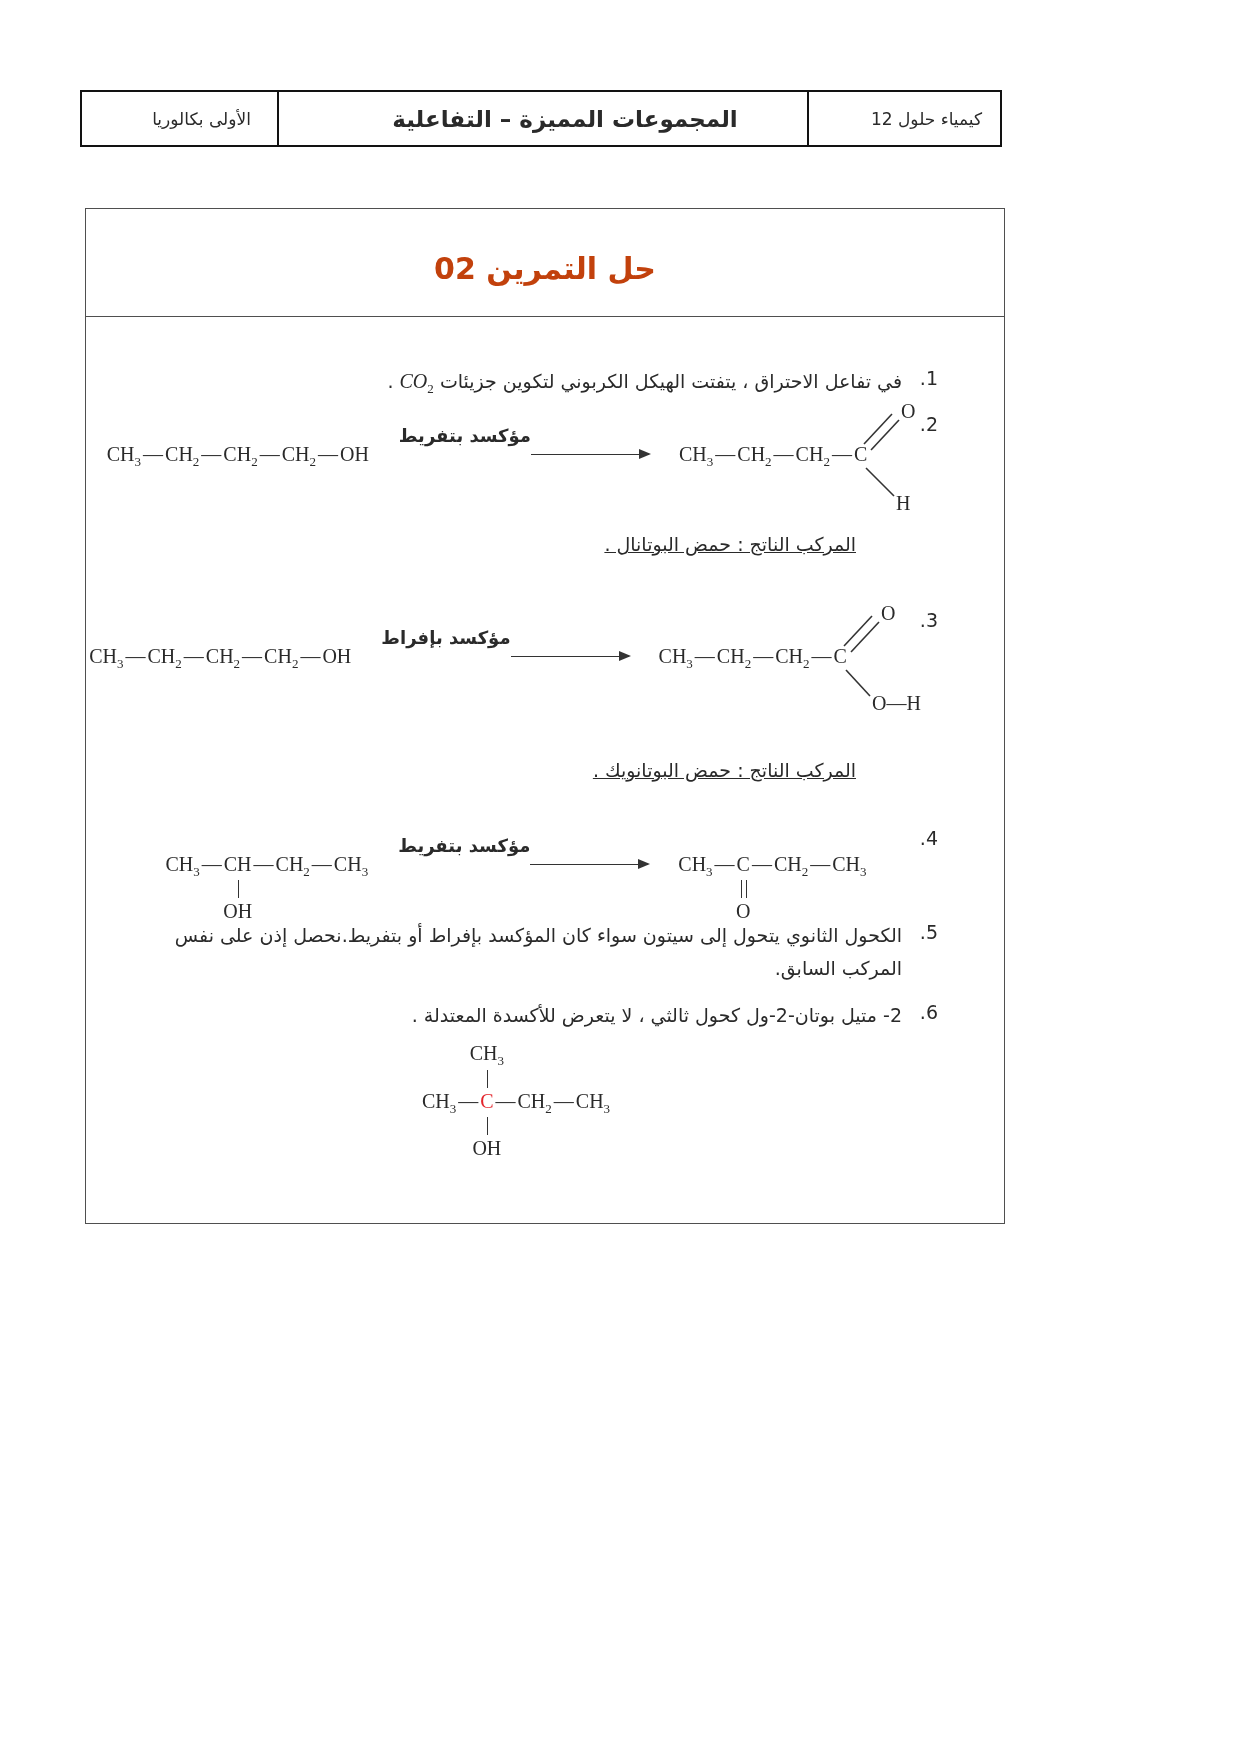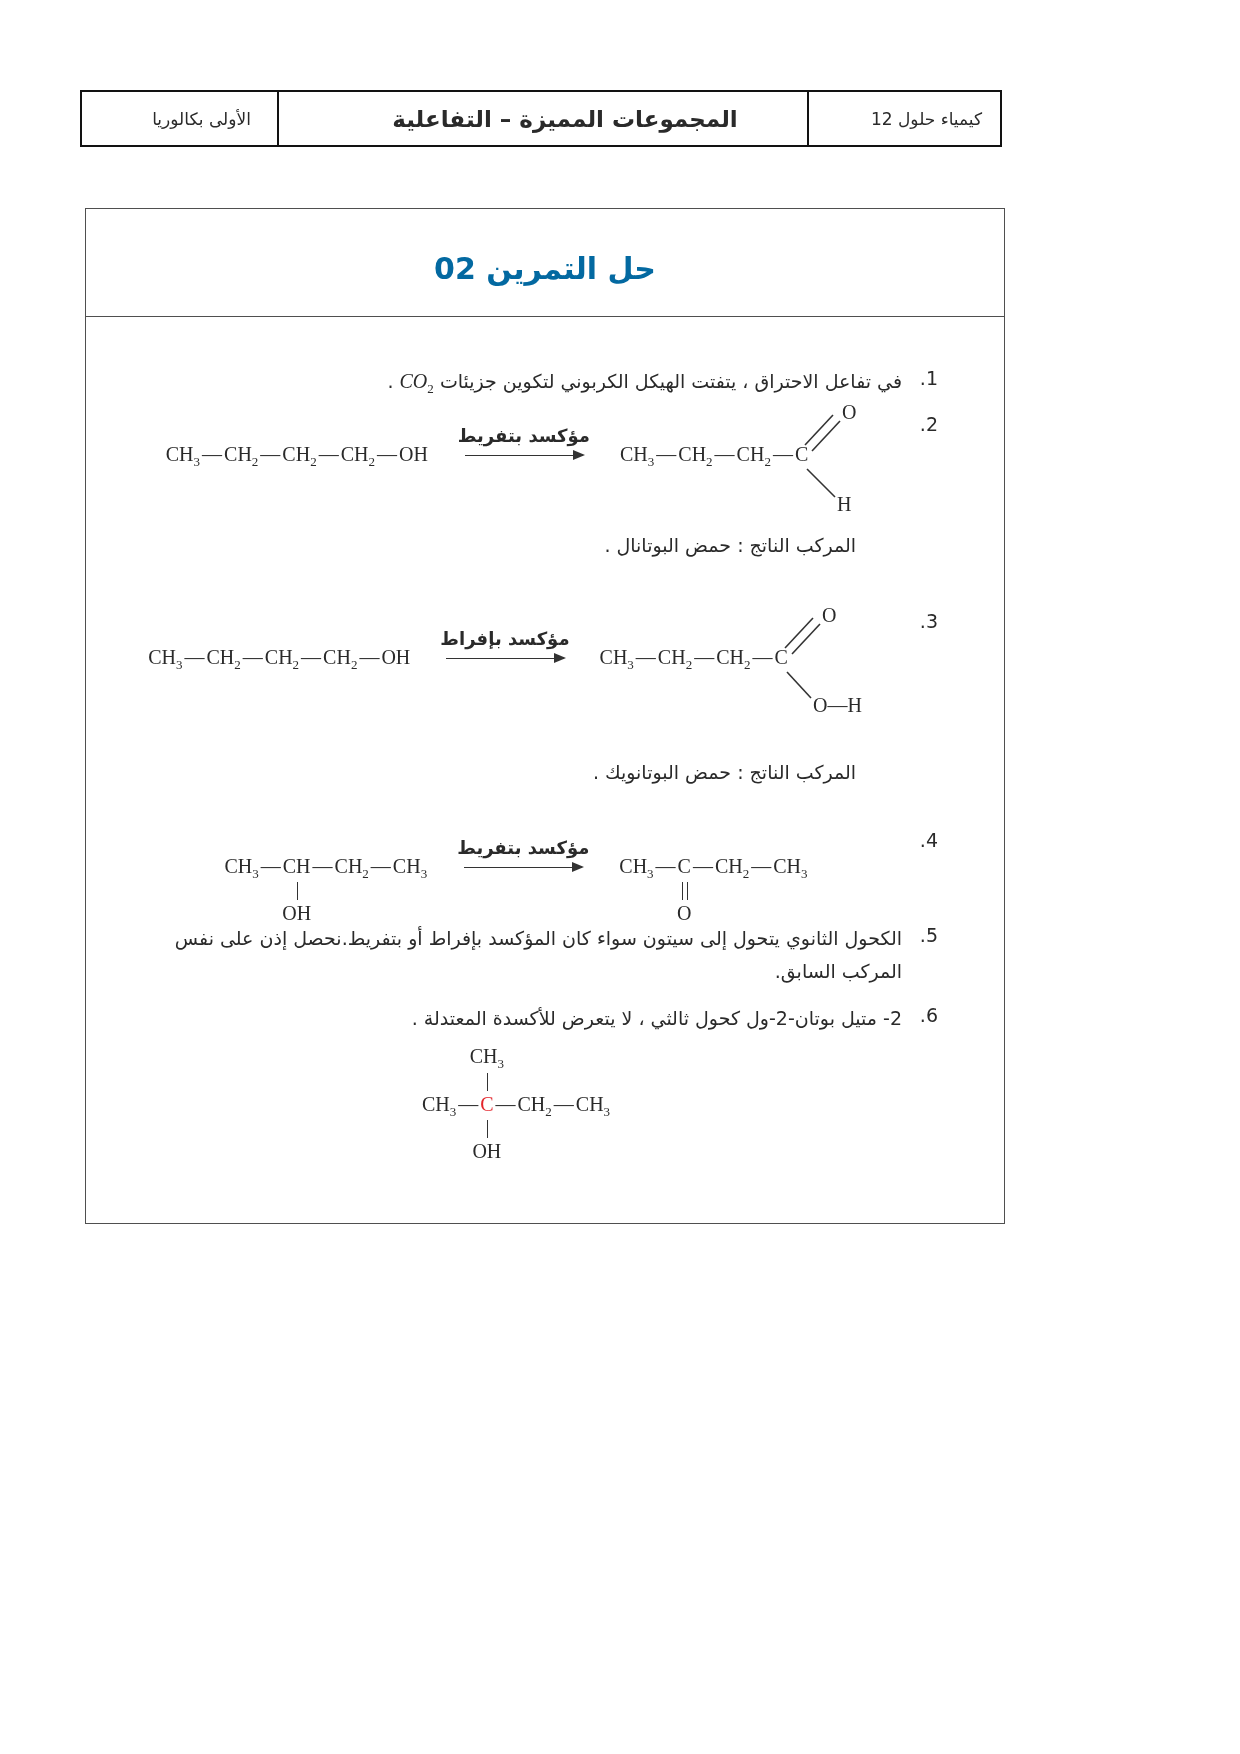--- a/index.html
+++ b/index.html
@@ -15,38 +15,38 @@
   .hcell{display:flex;align-items:center;justify-content:center;box-sizing:border-box;padding-left:44px;}
   .hcell.subject{width:191px;font-size:17px;}
   .hcell.title{width:532px;font-size:23px;font-weight:bold;border-left:2px solid #121212;border-right:2px solid #121212;}
   .hcell.level{flex:1;font-size:17px;}
   
   .main-box{
     position:absolute;top:208px;left:85px;width:920px;min-height:1016px;
     border:1.5px solid #4f4f4f;box-sizing:border-box;direction:rtl;background:#fff;
   }
   .title-block{text-align:center;padding:42px 0 30px;border-bottom:1.5px solid #4f4f4f;}
-  .sol-title{color:#0369a1;font-size:30px;font-weight:bold;letter-spacing:1px;}
+  .sol-title{color:#c2410c;font-size:30px;font-weight:bold;letter-spacing:1px;}
   .content{padding:26px 66px 60px 44px;}
   
   .item{display:flex;align-items:flex-start;}
   .num{flex:none;width:36px;font-size:19px;padding-top:2px;}
   .item-body{flex:1;min-width:0;}
   .ar-line{font-size:19px;line-height:33px;text-align:right;}
-  .result{font-size:19px;line-height:30px;text-align:right;margin-left:0;margin-right:46px;}
+  .result{font-size:19px;line-height:30px;text-align:right;margin-left:0;margin-right:46px;text-decoration:underline;}
   
   .rxn{direction:ltr;display:flex;align-items:center;justify-content:center;gap:30px;}
   .chain{
     font-family:"Liberation Serif","DejaVu Serif",serif;font-size:20px;color:#2a2a2a;
     direction:ltr;white-space:nowrap;display:inline-block;
   }
   .chain sub{font-size:13px;}
   .bond{padding:0 2px;}
   .grp.red{color:#e3242b;}
-  .arrowbox{display:flex;flex-direction:column;align-items:center;transform:translateY(-16px);}
+  .arrowbox{display:flex;flex-direction:row;align-items:flex-end;transform:translateY(-16px);}
   .arrow-label{font-size:18px;font-weight:bold;direction:rtl;margin-bottom:9px;white-space:nowrap;}
   .arrow-line{position:relative;width:118px;height:0;border-top:1.8px solid #333;}
   .arrow-line::after{
     content:"";position:absolute;right:-2px;top:-6.5px;width:0;height:0;
     border-left:12px solid #333;border-top:5.5px solid transparent;border-bottom:5.5px solid transparent;
   }
   .prod-wrap{position:relative;display:inline-flex;align-items:center;}
   .branch-svg{position:absolute;left:calc(100% - 5px);top:50%;transform:translateY(-50%);overflow:visible;}
   .branch-svg line{stroke:#333;stroke-width:1.6;}
   .branch-svg text{font-family:"Liberation Serif","DejaVu Serif",serif;font-size:20px;fill:#2a2a2a;}

